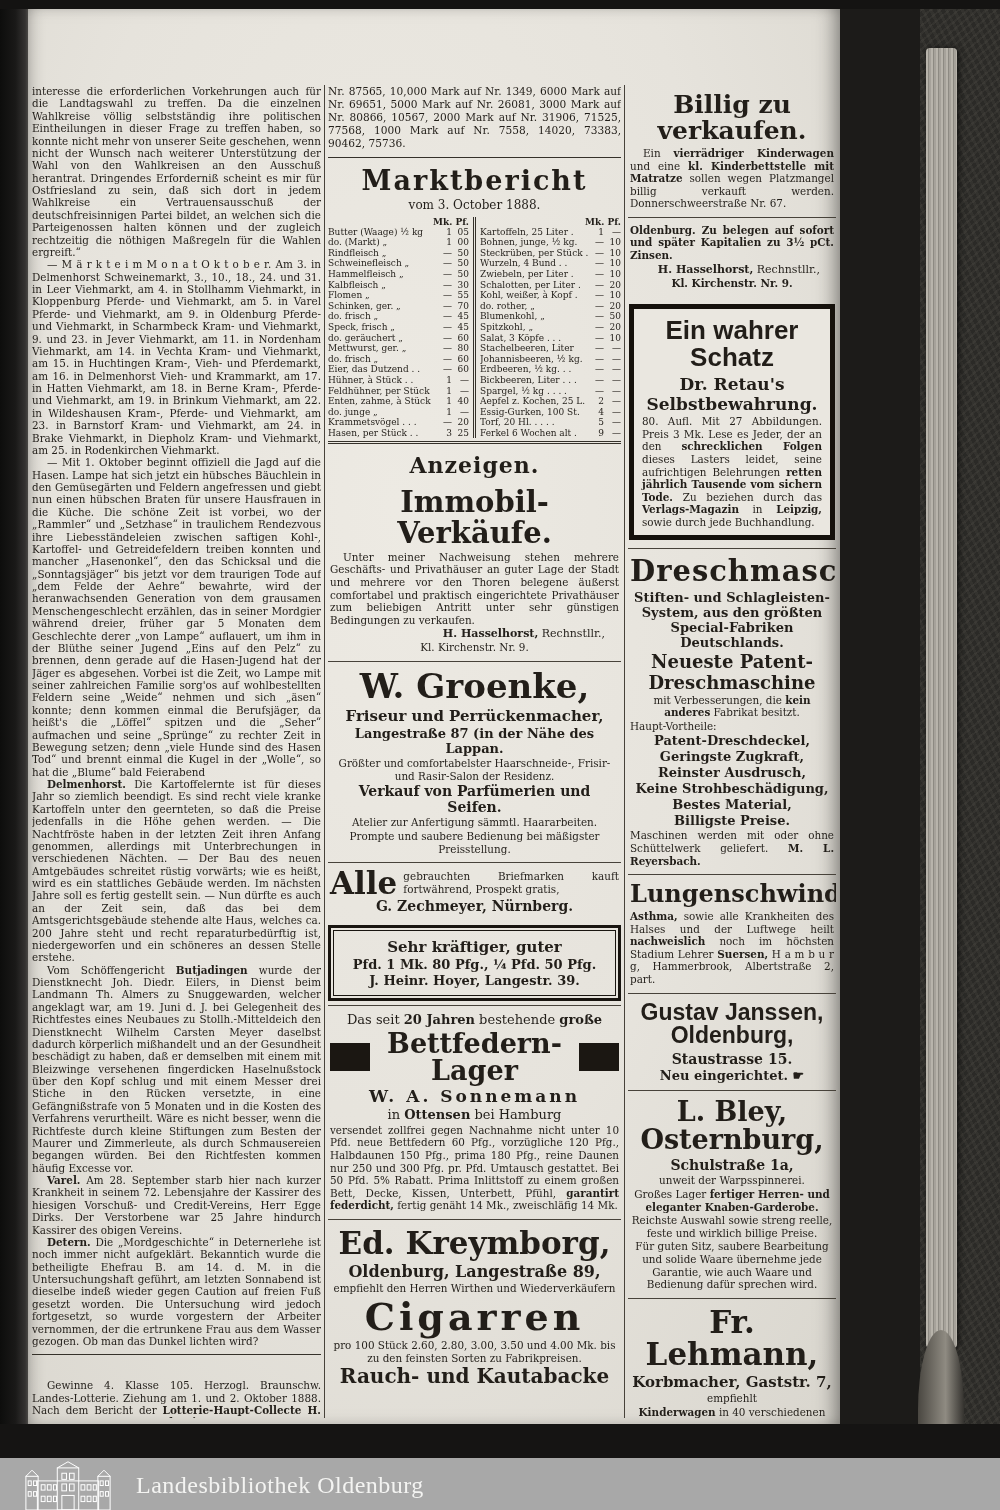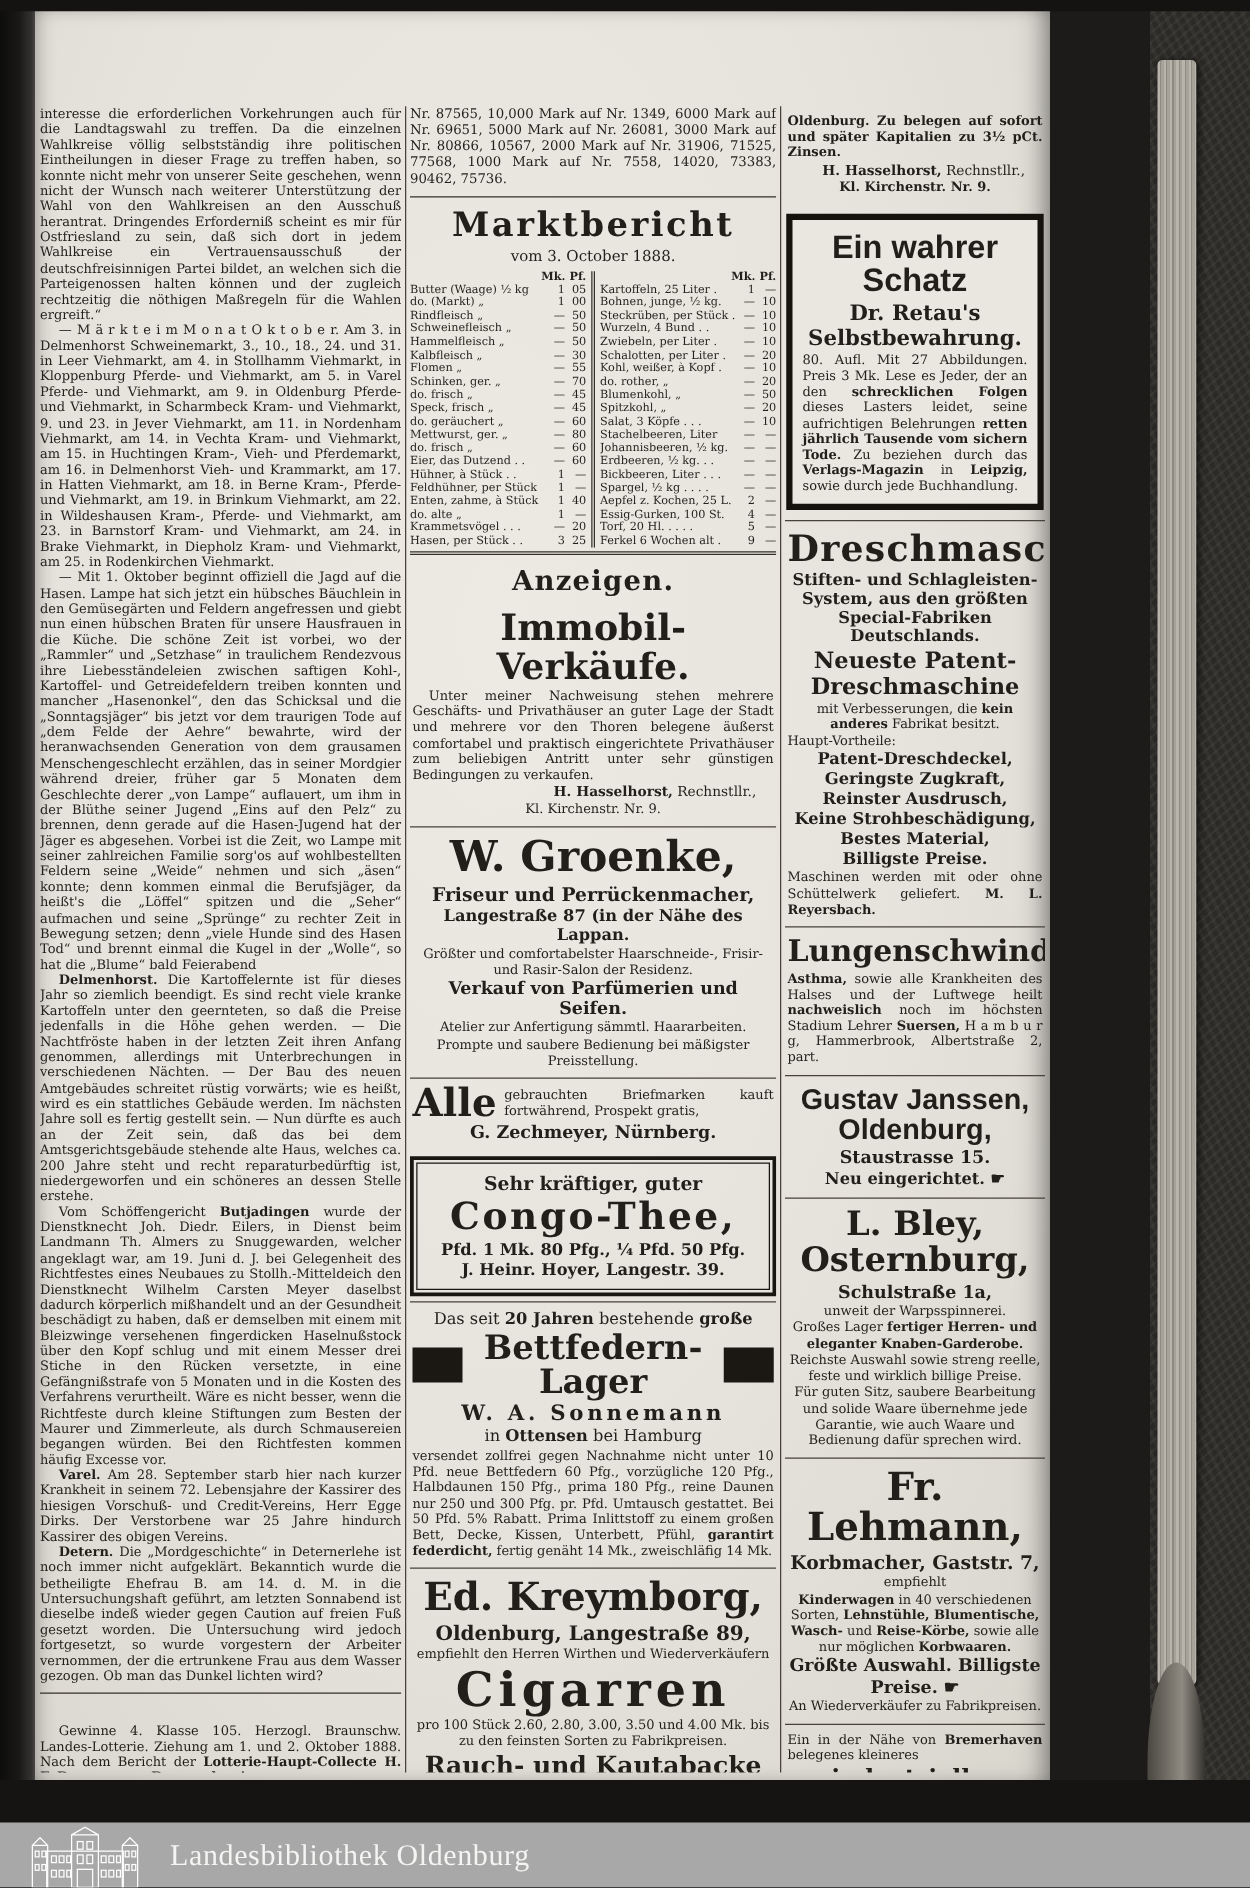--- a/index.html
+++ b/index.html
@@ -194,21 +194,21 @@
               <span class="mb-name">Feldhühner, per Stück</span>
               <span class="mb-mk">1</span>
               <span class="mb-pf">—</span>
             </div>
             <div class="mb-row">
               <span class="mb-name">Enten, zahme, à Stück</span>
               <span class="mb-mk">1</span>
               <span class="mb-pf">40</span>
             </div>
             <div class="mb-row">
-              <span class="mb-name">do. alte  „</span>
+              <span class="mb-name">do. junge  „</span>
               <span class="mb-mk">1</span>
               <span class="mb-pf">—</span>
             </div>
             <div class="mb-row">
               <span class="mb-name">Krammetsvögel . . .</span>
               <span class="mb-mk">—</span>
               <span class="mb-pf">20</span>
             </div>
             <div class="mb-row">
               <span class="mb-name">Hasen, per Stück . .</span>
@@ -341,21 +341,20 @@
           </div>
           <div class="ad">
             <div class="b-lead">
               <span class="lw">Alle</span>
               <span class="rest">gebrauchten Briefmarken kauft fortwährend, Prospekt gratis,</span>
             </div>
             <div class="b-cbold" style="font-size: 14px;">G. Zechmeyer, Nürnberg.</div>
           </div>
           <div class="ad box-double">
             <div class="b-cbold" style="font-size: 15px;">Sehr kräftiger, guter</div>
-            <div class="b-display" style="font-size: 30px; letter-spacing: 2px;">Congo-Thee,</div>
             <div class="b-cbold" style="font-size: 13px;">Pfd. 1 Mk. 80 Pfg., ¼ Pfd. 50 Pfg.</div>
             <div class="b-cbold" style="font-size: 13px;">J. Heinr. Hoyer, Langestr. 39.</div>
           </div>
           <div class="ad">
             <div class="b-center" style="font-size: 13px;">Das seit <b>20 Jahren</b> bestehende <b>große</b></div>
             <div class="b-blocktitle">
               <span class="sq"></span>
               <span class="bt">Bettfedern-Lager</span>
               <span class="sq"></span>
             </div>
@@ -371,20 +370,24 @@
             <div class="b-center">pro 100 Stück 2.60, 2.80, 3.00, 3.50 und 4.00 Mk. bis zu den feinsten Sorten zu Fabrikpreisen.</div>
             <div class="b-display" style="font-size: 20px;">Rauch- und Kautabacke</div>
           </div>
         </div>
     </div>
 
     <div class="vrule"></div>
 
     <div class="col rcol">
       <div class="ads" id="right-ads">
+          <div class="ad">
+            <div class="b-display" style="font-size: 25px;">Billig zu verkaufen.</div>
+            <div class="b-body">Ein <b>vierrädriger Kinderwagen</b> und eine <b>kl. Kinderbettstelle mit Matratze</b> sollen wegen Platzmangel billig verkauft werden. Donnerschweerstraße Nr. 67.</div>
+          </div>
           <div class="ad">
             <div class="b-body noind"><b>Oldenburg.  Zu belegen auf sofort und später Kapitalien zu 3½ pCt. Zinsen.</b></div>
             <div class="b-sig"><b>H. Hasselhorst,</b> Rechnstllr.,</div>
             <div class="b-center"><b>Kl. Kirchenstr. Nr. 9.</b></div>
           </div>
           <div class="ad box-thick">
             <div class="b-display sans" style="font-size: 26px;">Ein wahrer Schatz</div>
             <div class="b-cbold" style="font-size: 17px;">Dr. Retau's Selbstbewahrung.</div>
             <div class="b-body noind">80. Aufl. Mit 27 Abbildungen. Preis 3 Mk. Lese es Jeder, der an den <b>schrecklichen Folgen</b> dieses Lasters leidet, seine aufrichtigen Belehrungen <b>retten jährlich Tausende vom sichern Tode.</b> Zu beziehen durch das <b>Verlags-Magazin</b> in <b>Leipzig,</b> sowie durch jede Buchhandlung.</div>
           </div>

